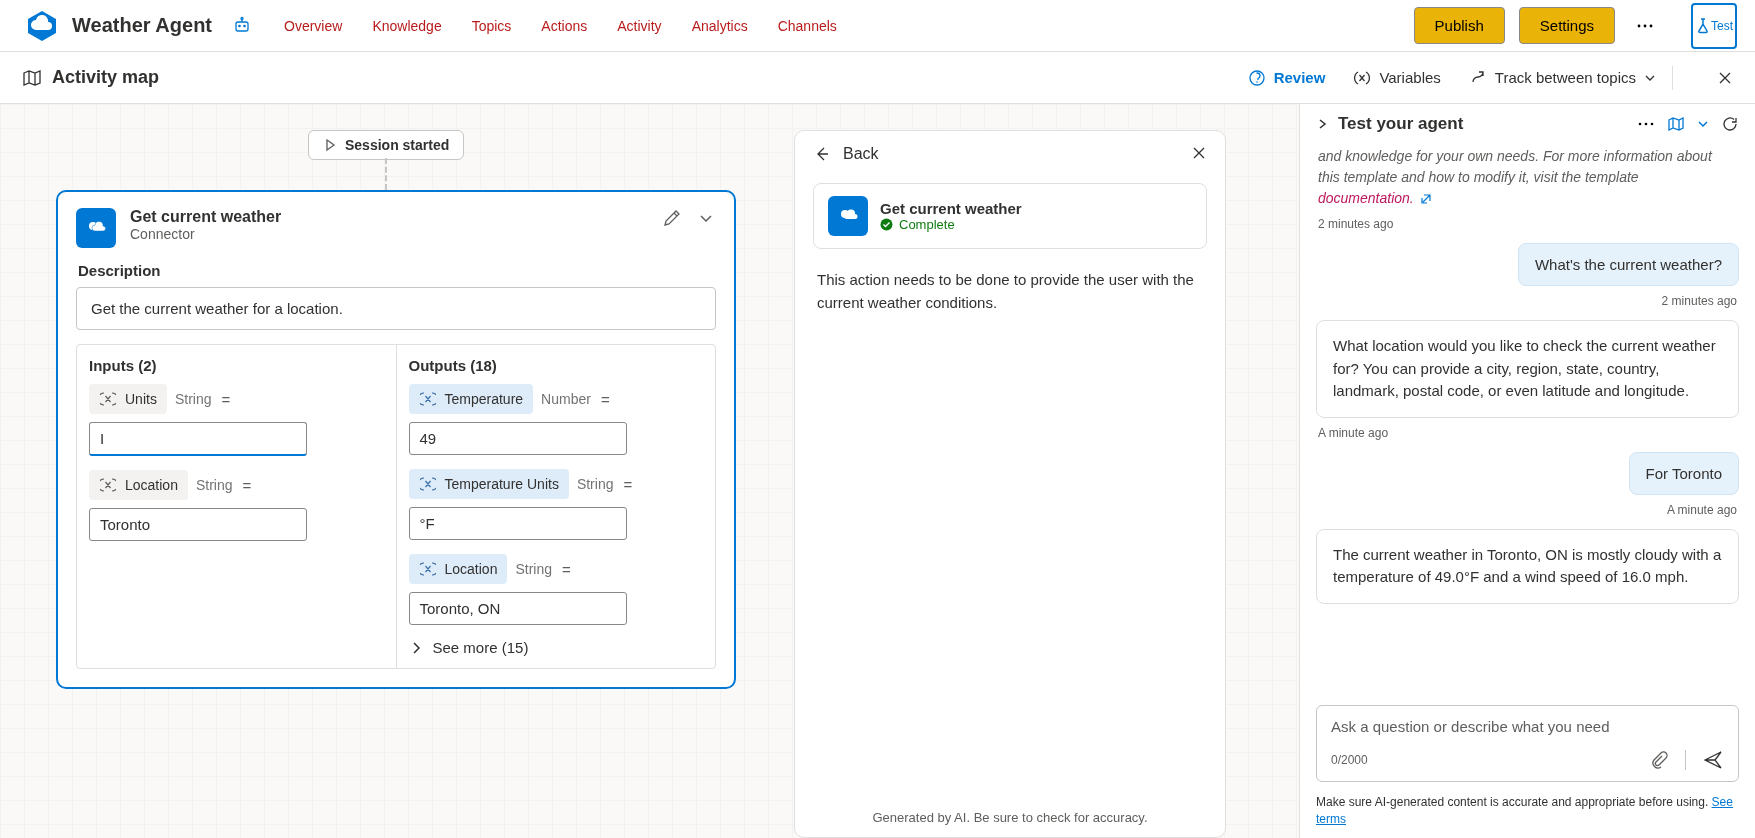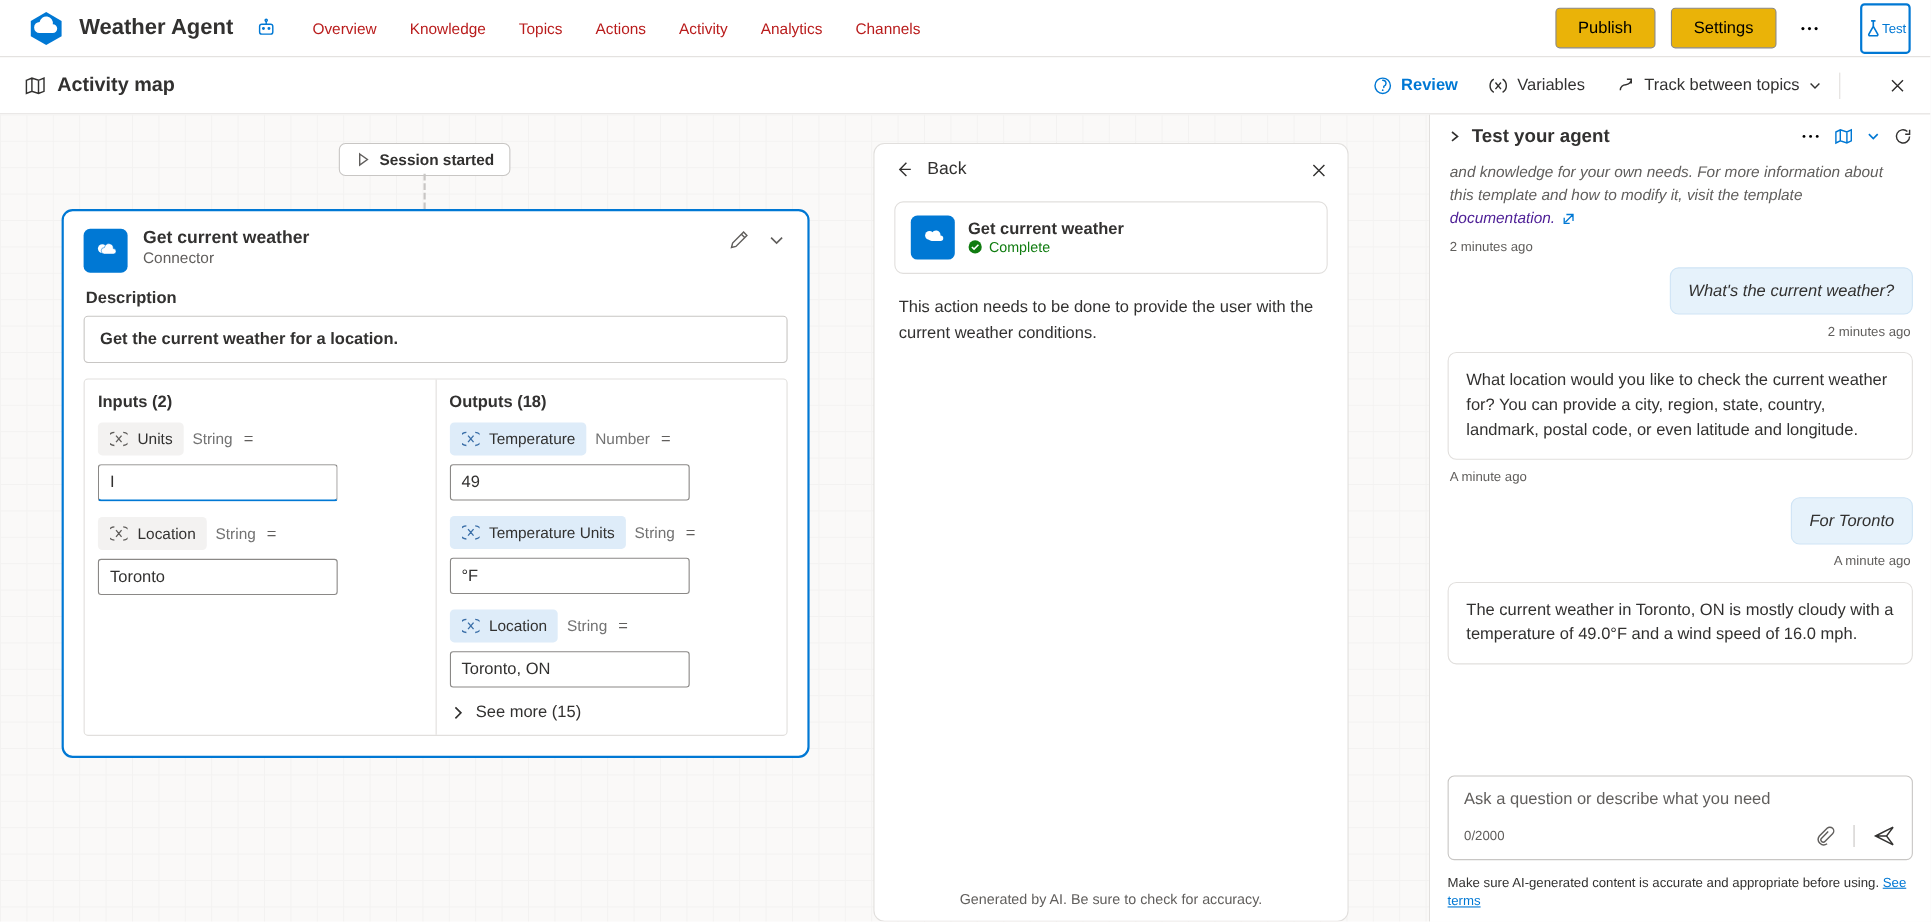--- a/index.html
+++ b/index.html
@@ -85,21 +85,20 @@
   .mc-icon { width:40px; height:40px; background:#0078d4; border-radius:6px;
     display:flex; align-items:center; justify-content:center; color:#fff; }
   .mc-htxt { flex:1; }
   .mc-title { font-size:16px; font-weight:700; }
   .mc-sub { font-size:14px; color:#605e5c; }
   .mc-edit, .mc-chev { width:20px; height:20px; cursor:pointer; color:#605e5c; }
   .mc-section-label { font-size:15px; font-weight:700; margin:8px 0 8px 2px; }
   .mc-desc {
     border:1px solid #c8c6c4; border-radius:4px; padding:12px 14px; font-size:15px;
     margin-bottom:14px;
-    font-weight:bold;
   }
   .mc-grid { display:flex; border:1px solid #e1dfdd; border-radius:4px; }
   .mc-col { flex:1; padding:12px 12px; }
   .mc-col + .mc-col { border-left:1px solid #e1dfdd; }
   .mc-col-h { font-size:15px; font-weight:700; margin-bottom:10px; }
   .var-row { display:flex; align-items:center; gap:8px; margin-bottom:8px; }
   .var-chip {
     display:flex; align-items:center; gap:8px; background:#f3f2f1; border-radius:4px;
     padding:6px 10px; font-size:14px;
   }
@@ -112,45 +111,45 @@
   }
   .var-val.active { border-bottom:2px solid #0078d4; }
   .see-more { display:flex; align-items:center; gap:10px; cursor:pointer; font-size:15px; margin-top:6px; }
   .xicon { width:18px; height:18px; display:inline-flex; align-items:center; justify-content:center; }
   
   .detail-panel {
     position:absolute; left:794px; top:26px; width:432px; height:708px;
     border:1px solid #e1dfdd; border-radius:10px; background:#fff;
     display:flex; flex-direction:column;
   }
-  .dp-top { display:flex; align-items:flex-end; padding:14px 18px; gap:12px; }
+  .dp-top { display:flex; align-items:flex-start; padding:14px 18px; gap:12px; }
   .dp-back { font-size:16px; cursor:pointer; }
   .dp-close { margin-left:auto; cursor:pointer; width:16px;height:16px;}
   .dp-card {
     margin:6px 18px; border:1px solid #e1dfdd; border-radius:8px; padding:12px 14px;
     display:flex; gap:12px; align-items:center;
   }
   .dp-status { color:#107c10; font-size:13px; display:flex; align-items:center; gap:6px;}
   .dp-body { padding:14px 22px; font-size:15px; line-height:1.5; }
   .dp-footer { margin-top:auto; text-align:center; font-size:13px; color:#605e5c; padding:12px; }
   
   .test-panel {
     width:456px; border-left:1px solid #e1dfdd; display:flex; flex-direction:column;
   }
   .tp-head { display:flex; align-items:center; padding:10px 16px; gap:10px; }
   .tp-title { font-size:17px; font-weight:700; }
   .tp-head-right { margin-left:auto; display:flex; align-items:center; gap:12px; }
   .tp-chat { flex:1; overflow:auto; padding:2px 16px 4px 16px; display:flex; flex-direction:column; gap:4px;}
   .tp-msg-info { font-style:italic; color:#605e5c; font-size:14px; line-height:1.5; padding:0 2px;}
-  .tp-link { color:#4c1d95; text-decoration:none; font-style:italic;}
+  .tp-link { color:#be185d; text-decoration:none; font-style:italic;}
   .tp-ts { font-size:12px; color:#605e5c; margin:4px 2px 8px;}
   .tp-ts-right { text-align:right; }
   .bubble-user {
     align-self:flex-end; background:#e6f2fb; border-radius:8px; padding:12px 16px; font-size:15px;
-    max-width:80%; border:1px solid #cfe4f5;font-style:italic;
+    max-width:80%; border:1px solid #cfe4f5;
   }
   .bubble-bot {
     align-self:stretch; background:#fff; border:1px solid #e1dfdd; border-radius:8px;
     padding:14px 16px; font-size:15px; line-height:1.5;
   }
   .tp-input {
     margin:8px 16px 6px; border:1px solid #c8c6c4; border-radius:6px; padding:12px 14px 10px;
     display:flex; flex-direction:column; gap:14px;
   }
   .tp-input-ph { color:#605e5c; font-size:15px; }

